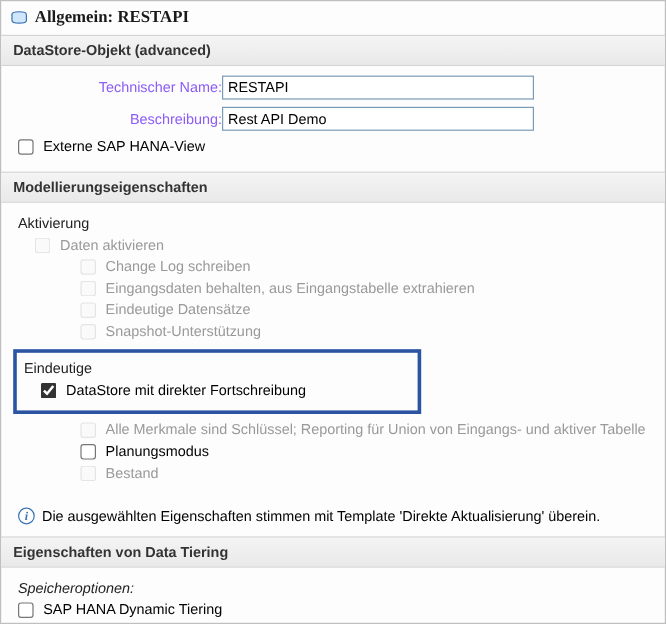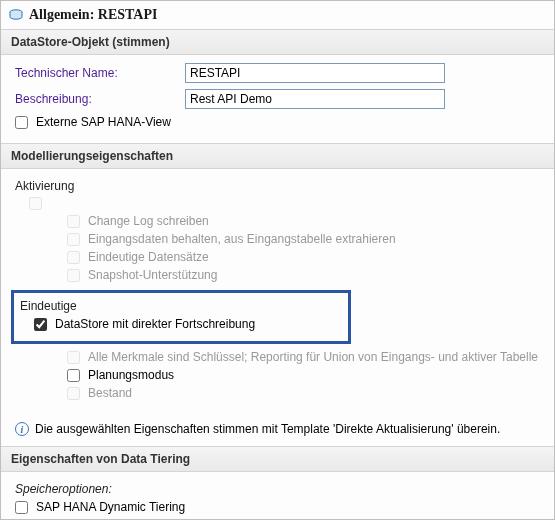--- a/index.html
+++ b/index.html
@@ -48,21 +48,22 @@
   .section-body {
     padding: 8px 14px 10px 14px;
   }
   .form-row {
     display: flex;
     align-items: center;
     margin-bottom: 6px;
   }
   .form-label {
     width: 170px;
-    color: #4c1d95;
+    color: #8b5cf6;
+    text-align: right;
   }
   .form-input {
     flex: 1;
     max-width: 260px;
     border: 1px solid #7a9ab8;
     background: #fff;
     font-size: 12px;
     padding: 0 4px;
     height: 20px;
   }
@@ -138,21 +139,21 @@
   <div class="title-bar">
     <span class="glyph">
       <svg width="14" height="12" viewBox="0 0 14 12">
         <ellipse cx="7" cy="3" rx="6" ry="2.2" fill="#cfe6fb" stroke="#3a72b5" stroke-width="1"></ellipse>
         <path d="M1 3 v5 a6 2.2 0 0 0 12 0 v-5" fill="#cfe6fb" stroke="#3a72b5" stroke-width="1"></path>
       </svg>
     </span>
     <span>Allgemein: RESTAPI</span>
   </div>
 
-  <div class="section-header">DataStore-Objekt (stimmen)</div>
+  <div class="section-header">DataStore-Objekt (advanced)</div>
   <div class="section-body">
     <div class="form-row">
       <div class="form-label">Technischer Name:</div>
       <input type="text" class="form-input" value="RESTAPI" style="">
     </div>
     <div class="form-row">
       <div class="form-label">Beschreibung:</div>
       <input type="text" class="form-input" value="Rest API Demo" style="">
     </div>
     <div class="checkbox-row">
@@ -160,20 +161,21 @@
       <span>Externe SAP HANA-View</span>
     </div>
   </div>
 
   <div class="section-header">Modellierungseigenschaften</div>
   <div class="section-body">
 
     <div class="sub-heading indent-1">Aktivierung</div>
     <div class="checkbox-row indent-1">
       <input type="checkbox" disabled="" style="">
+      <span class="disabled-label">Daten aktivieren</span>
     </div>
     <div class="checkbox-row indent-2">
       <input type="checkbox" disabled="" style="">
       <span class="disabled-label">Change Log schreiben</span>
     </div>
     <div class="checkbox-row indent-2">
       <input type="checkbox" disabled="" style="">
       <span class="disabled-label">Eingangsdaten behalten, aus Eingangstabelle extrahieren</span>
     </div>
     <div class="checkbox-row indent-2">

